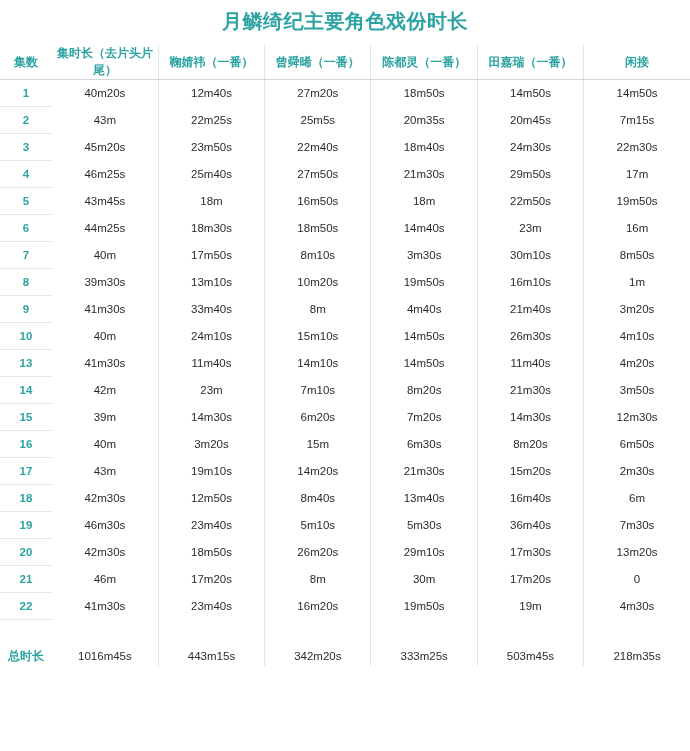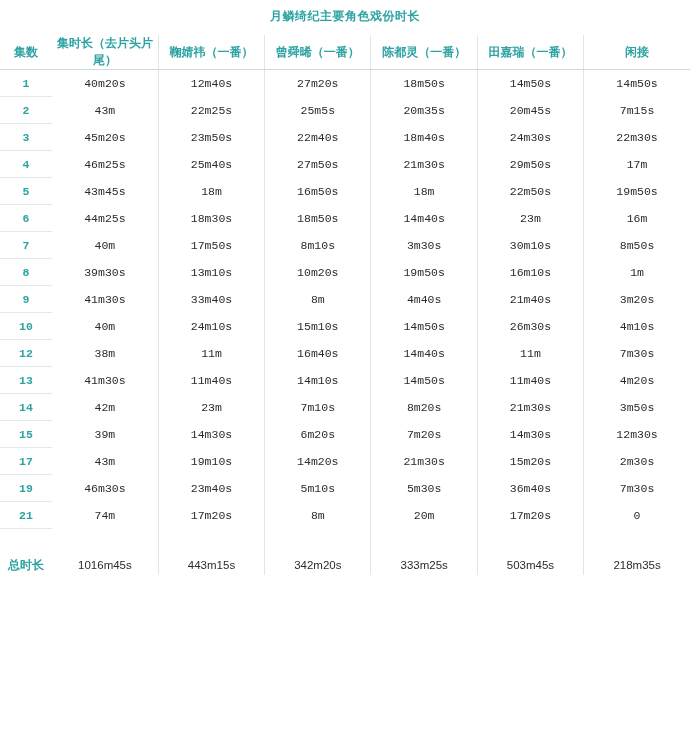--- a/index.html
+++ b/index.html
@@ -16,30 +16,29 @@
   .page {
     position: relative;
     width: 690px;
     height: 751px;
     background: #ffffff;
     box-sizing: border-box;
   }
   .title {
     text-align: center;
     color: #2ea3a3;
-    font-size: 12px;
+    font-size: 20px;
     font-weight: bold;
     padding: 8px 0 10px 0;
     letter-spacing: 0.5px;
   }
   table.main {
     width: 100%;
     border-collapse: collapse;
     table-layout: fixed;
-    font-family: Liberation Mono, monospace;
   }
   table.main th, table.main td {
     font-size: 11.5px;
     text-align: center;
     padding: 0;
     height: 26px;
     vertical-align: middle;
     border: 0;
   }
   table.main thead th {
@@ -199,29 +198,20 @@
       <tr class="row">
         <td class="epcol">10</td>
         <td class="val">40m</td>
         <td class="val sep">24m10s</td>
         <td class="val sep">15m10s</td>
         <td class="val sep">14m50s</td>
         <td class="val sep">26m30s</td>
         <td class="val sep">4m10s</td>
       </tr>
       <tr class="row">
-        <td class="epcol">12</td>
-        <td class="val">38m</td>
-        <td class="val sep">11m</td>
-        <td class="val sep">16m40s</td>
-        <td class="val sep">14m40s</td>
-        <td class="val sep">11m</td>
-        <td class="val sep">7m30s</td>
-      </tr>
-      <tr class="row">
         <td class="epcol">13</td>
         <td class="val">41m30s</td>
         <td class="val sep">11m40s</td>
         <td class="val sep">14m10s</td>
         <td class="val sep">14m50s</td>
         <td class="val sep">11m40s</td>
         <td class="val sep">4m20s</td>
       </tr>
       <tr class="row">
         <td class="epcol">14</td>
@@ -235,45 +225,81 @@
       <tr class="row">
         <td class="epcol">15</td>
         <td class="val">39m</td>
         <td class="val sep">14m30s</td>
         <td class="val sep">6m20s</td>
         <td class="val sep">7m20s</td>
         <td class="val sep">14m30s</td>
         <td class="val sep">12m30s</td>
       </tr>
       <tr class="row">
+        <td class="epcol">16</td>
+        <td class="val">40m</td>
+        <td class="val sep">3m20s</td>
+        <td class="val sep">15m</td>
+        <td class="val sep">6m30s</td>
+        <td class="val sep">8m20s</td>
+        <td class="val sep">6m50s</td>
+      </tr>
+      <tr class="row">
         <td class="epcol">17</td>
         <td class="val">43m</td>
         <td class="val sep">19m10s</td>
         <td class="val sep">14m20s</td>
         <td class="val sep">21m30s</td>
         <td class="val sep">15m20s</td>
         <td class="val sep">2m30s</td>
       </tr>
       <tr class="row">
+        <td class="epcol">18</td>
+        <td class="val">42m30s</td>
+        <td class="val sep">12m50s</td>
+        <td class="val sep">8m40s</td>
+        <td class="val sep">13m40s</td>
+        <td class="val sep">16m40s</td>
+        <td class="val sep">6m</td>
+      </tr>
+      <tr class="row">
         <td class="epcol">19</td>
         <td class="val">46m30s</td>
         <td class="val sep">23m40s</td>
         <td class="val sep">5m10s</td>
         <td class="val sep">5m30s</td>
         <td class="val sep">36m40s</td>
         <td class="val sep">7m30s</td>
       </tr>
       <tr class="row">
+        <td class="epcol">20</td>
+        <td class="val">42m30s</td>
+        <td class="val sep">18m50s</td>
+        <td class="val sep">26m20s</td>
+        <td class="val sep">29m10s</td>
+        <td class="val sep">17m30s</td>
+        <td class="val sep">13m20s</td>
+      </tr>
+      <tr class="row">
         <td class="epcol">21</td>
-        <td class="val">74m</td>
+        <td class="val">46m</td>
         <td class="val sep">17m20s</td>
         <td class="val sep">8m</td>
-        <td class="val sep">20m</td>
+        <td class="val sep">30m</td>
         <td class="val sep">17m20s</td>
         <td class="val sep">0</td>
+      </tr>
+      <tr class="row">
+        <td class="epcol">22</td>
+        <td class="val">41m30s</td>
+        <td class="val sep">23m40s</td>
+        <td class="val sep">16m20s</td>
+        <td class="val sep">19m50s</td>
+        <td class="val sep">19m</td>
+        <td class="val sep">4m30s</td>
       </tr>
       <tr class="spacer-row">
         <td></td>
         <td></td>
         <td class="sep"></td>
         <td class="sep"></td>
         <td class="sep"></td>
         <td class="sep"></td>
         <td class="sep"></td>
       </tr>

